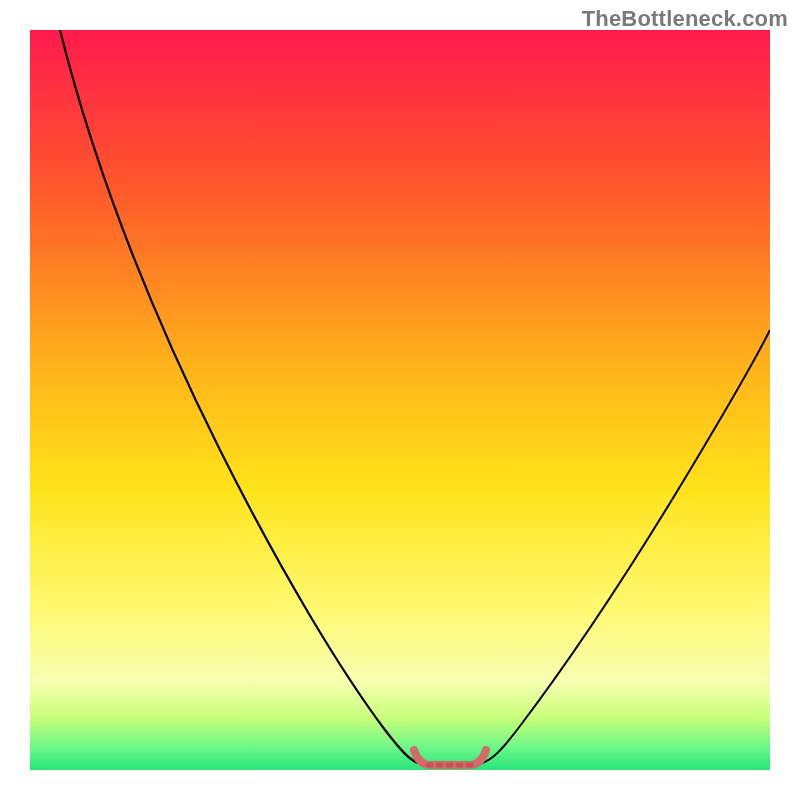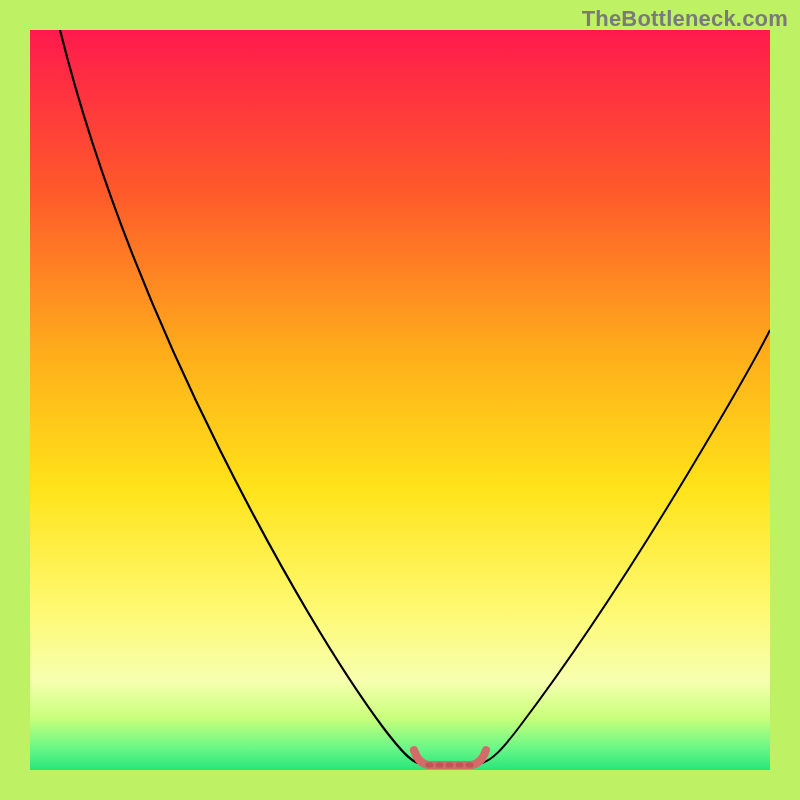--- a/index.html
+++ b/index.html
@@ -10,21 +10,21 @@
     background: #000;
     overflow: hidden;
     font-family: Arial, Helvetica, sans-serif;
   }
   .frame {
     position: absolute;
     left: 0;
     top: 0;
     width: 800px;
     height: 800px;
-    background: #bef264;
+    background: #ffffff;
   }
   .plot-area {
     position: absolute;
     left: 30px;
     top: 30px;
     width: 740px;
     height: 740px;
     overflow: hidden;
   }
   .gradient-bg {

